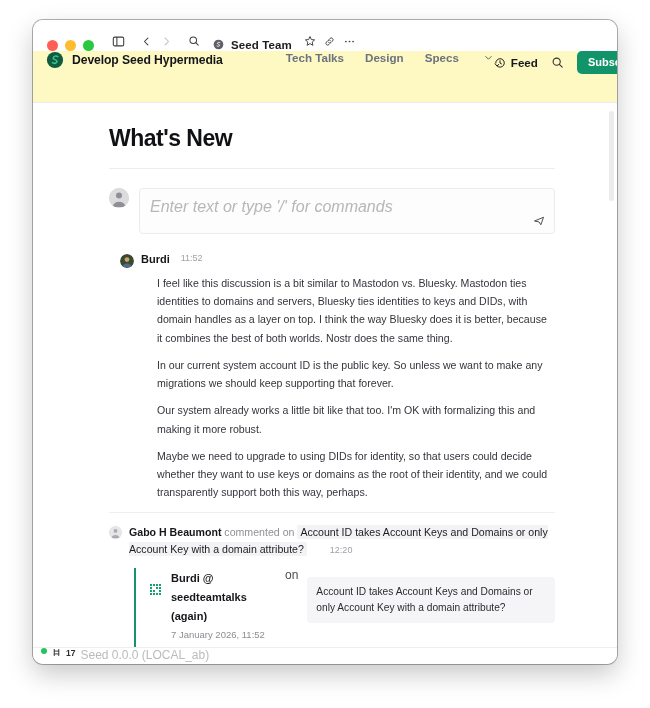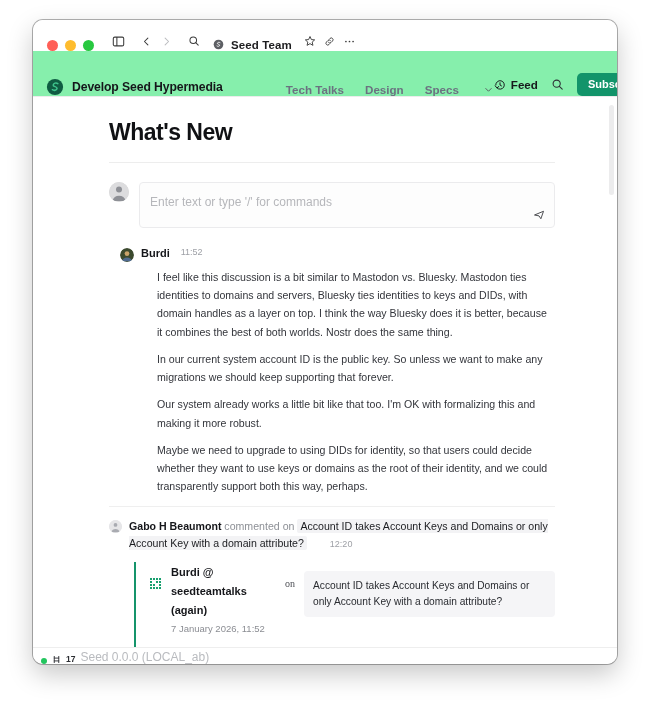--- a/index.html
+++ b/index.html
@@ -79,25 +79,25 @@
     font-size: 11.5px;
     font-weight: 700;
     color: #1d1d1f;
     letter-spacing: 0.1px;
     white-space: nowrap;
   }
 
   
   .site-header {
     height: 45px;
-    background: #86efac;
+    background: #fef9c3;
     border-bottom: 1px solid #ececec;
     display: flex;
-    align-items: flex-end;
-    padding: 0 14px 0 13px;
+    align-items: flex-start;
+    padding: 0 14px 6px 13px;
     flex: none;
   }
   .brand {
     display: flex;
     align-items: center;
     gap: 8px;
     flex: none;
   }
   .brand-logo {
     width: 18px; height: 18px;
@@ -213,21 +213,22 @@
     border: 1px solid #ebebed;
     border-radius: 4px;
     background: #fdfdfd;
     height: 46px;
     position: relative;
     padding: 9px 10px;
     box-sizing: border-box;
     cursor: text;
   }
   .composer-placeholder {
-    font-size: 12px;
+    font-size: 16px;
+    font-style: italic;
     color: #b6b7bb;
   }
   .send-icon {
     position: absolute;
     right: 9px;
     bottom: 6px;
     color: #3a3b3f;
     cursor: pointer;
     display: flex;
   }
@@ -311,25 +312,24 @@
     font-weight: 700;
     color: #15161a;
     line-height: 1.45;
   }
   .quote-src-date {
     font-size: 9.5px;
     color: #8b8d93;
     margin-top: 4px;
   }
   .quote-on {
-    font-size: 10px;
+    font-size: 12px;
     color: #4b4d53;
-    margin-top: 16px;
-    flex: none;
-    font-family: Liberation Serif, serif;
+    margin-top: 0;
+    flex: none;
   }
   .quote-subject {
     background: #f5f5f7;
     border-radius: 4px;
     padding: 7px 9px;
     font-size: 10.2px;
     line-height: 1.58;
     color: #2a2c31;
     margin-top: 9px;
     flex: 1 1 auto;
@@ -359,21 +359,21 @@
     border-radius: 3px;
     cursor: grab;
   }
 
   
   .statusbar {
     height: 16px;
     background: #ffffff;
     border-top: 1px solid #eeeeee;
     display: flex;
-    align-items: flex-end;
+    align-items: flex-start;
     gap: 5px;
     padding: 0 8px;
     flex: none;
     font-size: 8px;
   }
   .status-dot {
     width: 6px; height: 6px; border-radius: 50%;
     background: #22c55e;
     flex: none;
   }

